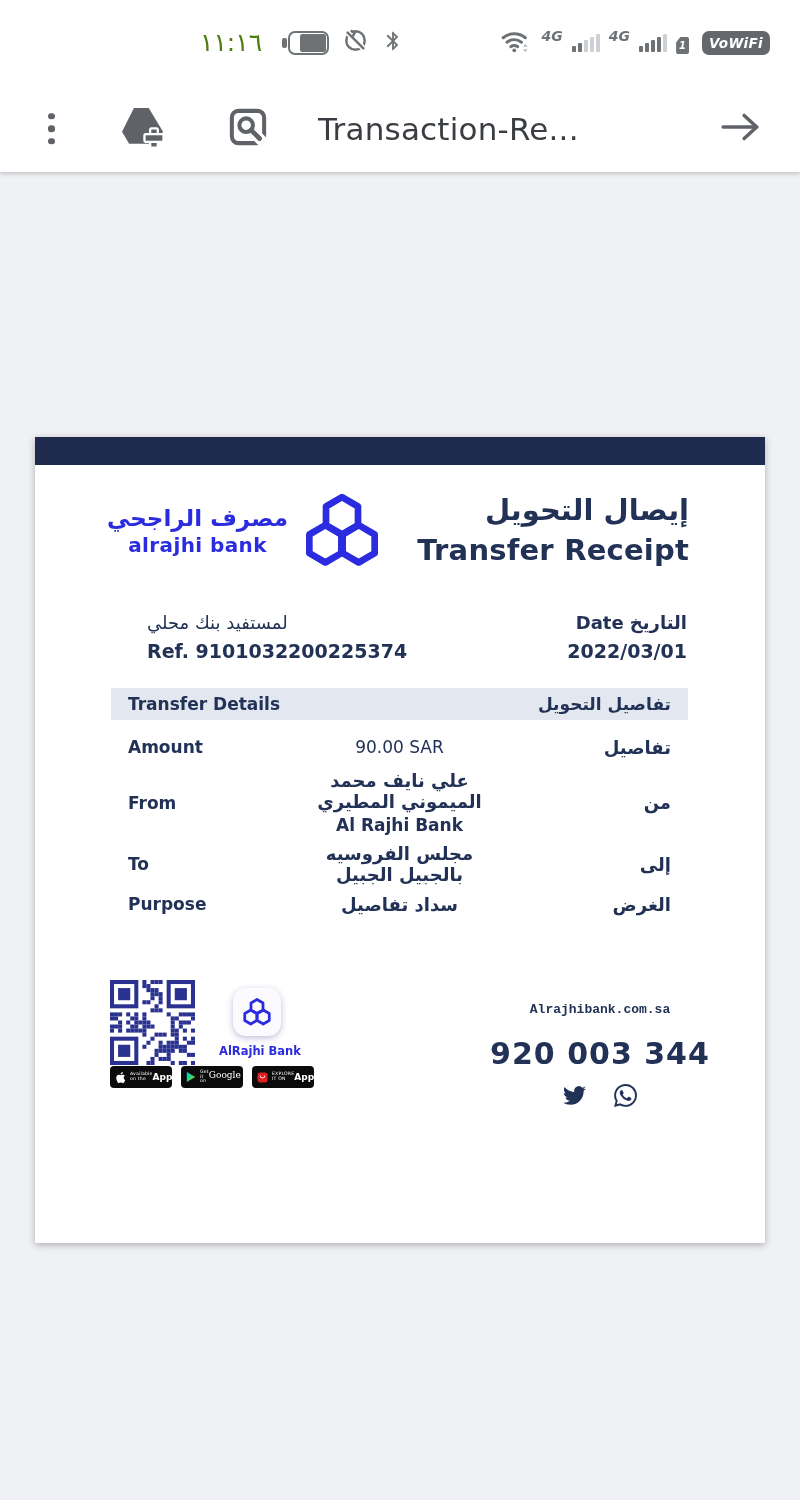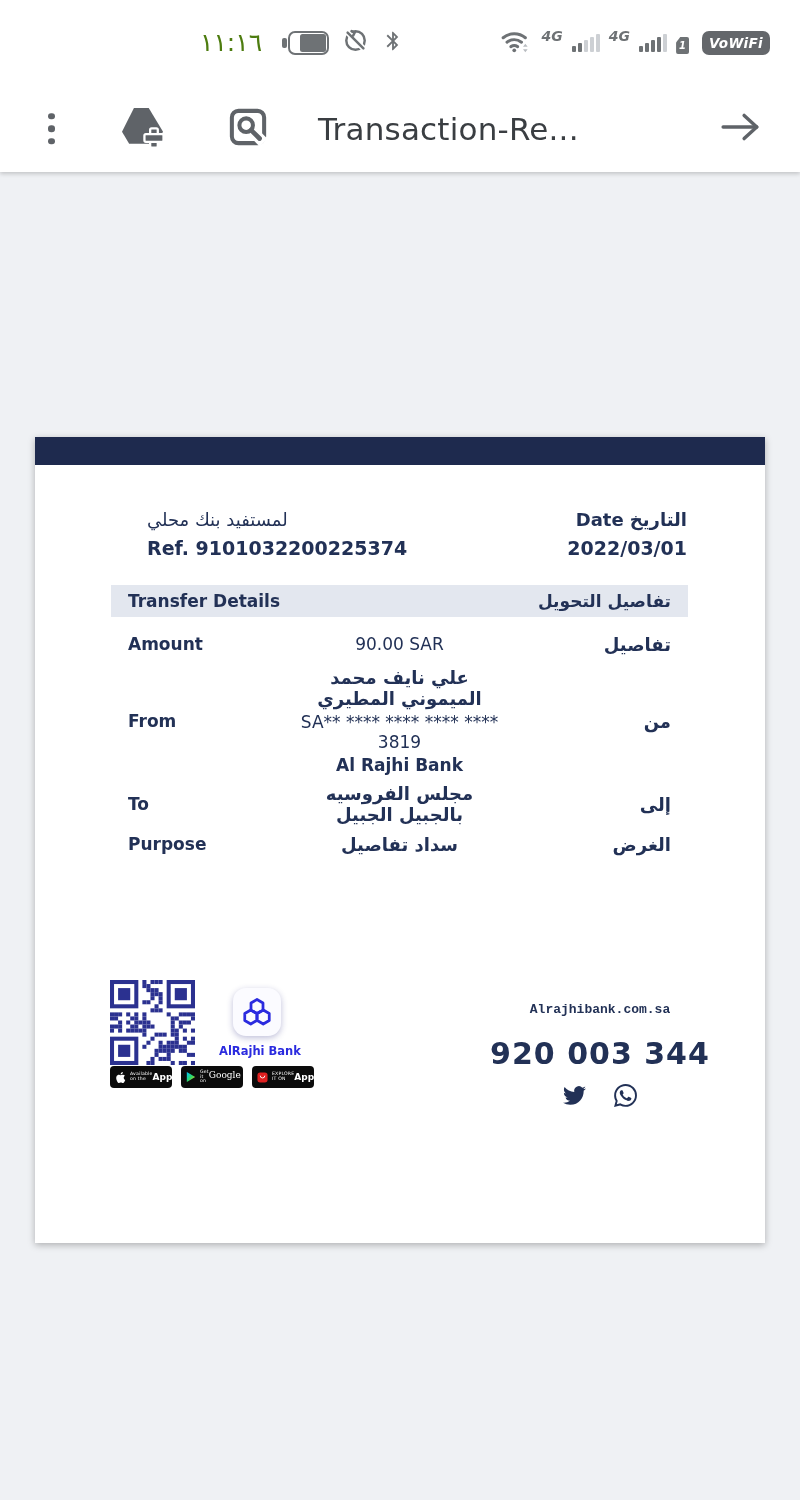--- a/index.html
+++ b/index.html
@@ -176,20 +176,37 @@
       <path d="M3 16 H35"></path>
         <path d="M23 5 L35 16 23 27"></path>
     </svg>
   </div>
 </div>
 
 <div class="viewer">
   <div class="page">
     <div class="navybar"></div>
 
+    <div class="rec-header">
+      <div class="logo">
+        <div class="logo-text">
+          <div class="logo-ar" dir="rtl">مصرف الراجحي</div>
+          <div class="logo-en">alrajhi bank</div>
+        </div>
+        <svg width="80" height="75" viewBox="0 0 120 112" fill="none" stroke="#2b2bdf" stroke-width="10" stroke-linejoin="round">
+          <path d="M60 6 84 20 84 48 60 62 36 48 36 20 Z"></path>
+          <path d="M35 48 59 62 59 90 35 104 11 90 11 62 Z"></path>
+          <path d="M85 48 109 62 109 90 85 104 61 90 61 62 Z"></path>
+        </svg>
+      </div>
+      <div class="titles">
+        <div class="title-ar" dir="rtl">إيصال التحويل</div>
+        <div class="title-en">Transfer Receipt</div>
+      </div>
+    </div>
 
     <div class="ref-row">
       <div class="ref-left">
         <div class="note">لمستفيد بنك محلي</div>
         <div class="refnum">Ref. 9101032200225374</div>
       </div>
       <div class="ref-right">
         <div class="datelabel" dir="rtl">التاريخ Date</div>
         <div class="dateval">2022/03/01</div>
       </div>
@@ -203,21 +220,20 @@
     <div class="rows">
       <div class="trow row-amount">
         <span class="lab">Amount</span>
         <span class="val">90.00 SAR</span>
         <span class="lar" dir="rtl">تفاصيل</span>
       </div>
       <div class="trow row-from">
         <span class="lab">From</span>
         <span class="val val-multi">
           <span class="l1" dir="rtl">علي نايف محمد الميموني المطيري</span>
-          <span class="l2">SA** **** **** **** **** 3819</span>
           <span class="l3">Al Rajhi Bank</span>
         </span>
         <span class="lar" dir="rtl">من</span>
       </div>
       <div class="trow row-to">
         <span class="lab">To</span>
         <span class="val ar" dir="rtl">مجلس الفروسيه بالجبيل الجبيل</span>
         <span class="lar" dir="rtl">إلى</span>
       </div>
       <div class="trow row-purpose">

